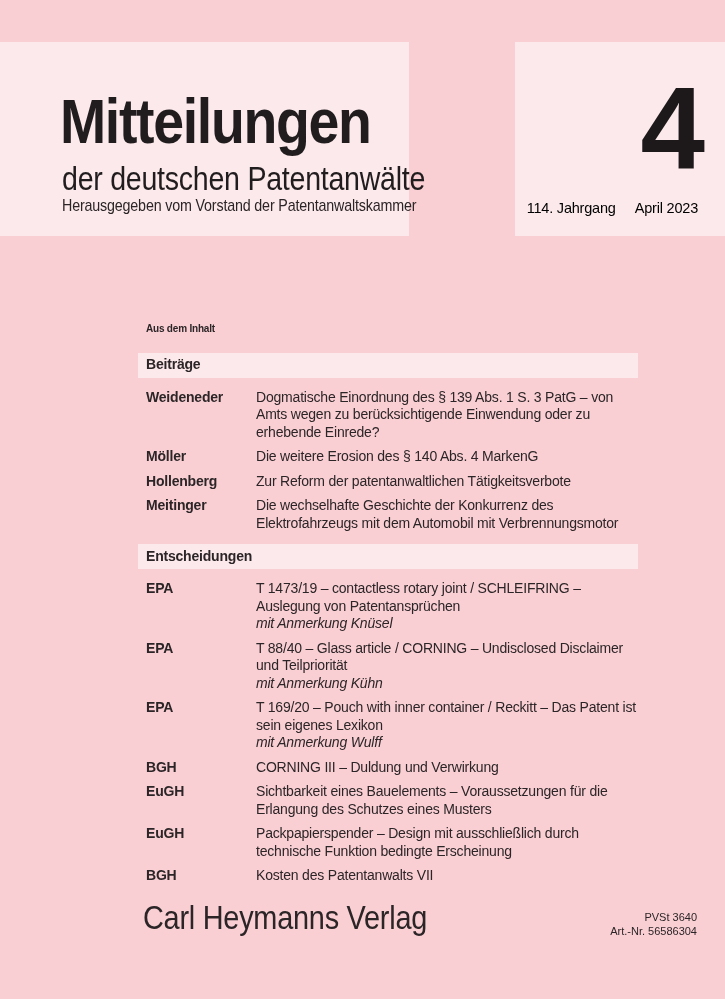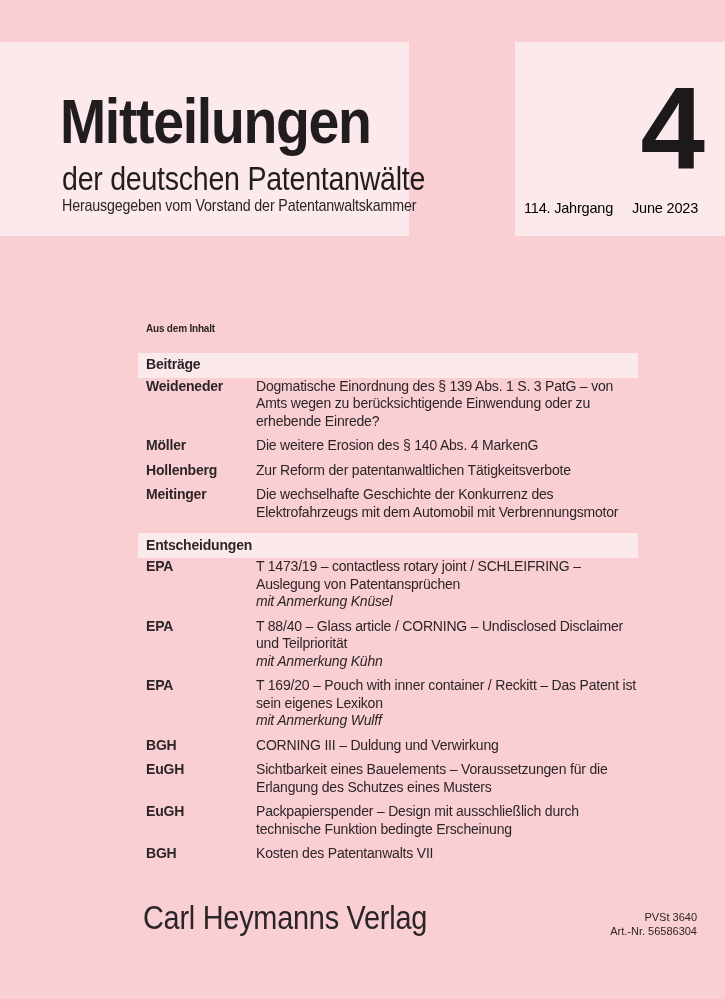--- a/index.html
+++ b/index.html
@@ -52,21 +52,21 @@
   .contents{
     position:absolute; left:138px; top:296px; width:500px;
     font-size:14px; line-height:17.5px; letter-spacing:-0.2px; color:#2c2527;
   }
   .contents-heading{
     font-size:10px; font-weight:bold; padding-left:8px; margin-bottom:15px;margin-top:24px;
   }
   .section + .section{ margin-top:12px; }
   .section-bar{
     height:25px; background:#fce9eb; display:flex; align-items:center;
-    padding-left:8px; font-size:14px; font-weight:bold; 
+    padding-left:8px; font-size:14px; font-weight:bold; margin-bottom:11px;
   }
   .entry{ display:flex; margin-bottom:7px; }
   .entry-label{
     flex:0 0 118px; padding-left:8px; font-weight:bold;
   }
   .entry-body{ flex:1; }
   .entry-note{ font-style:italic; }
 
   
   .footer-publisher{
@@ -88,21 +88,21 @@
   <div class="mast-left">
     <div class="journal-title">Mitteilungen</div>
     <div class="journal-subtitle">der deutschen Patentanwälte</div>
     <div class="publisher-line">Herausgegeben vom Vorstand der Patentanwaltskammer</div>
   </div>
 
   <div class="mast-right">
     <div class="issue-number">4</div>
     <div class="issue-meta">
       <span>114. Jahrgang</span>
-      <span>June 2023</span>
+      <span>April 2023</span>
     </div>
   </div>
 
   <div class="contents">
     <div class="contents-heading">Aus dem Inhalt</div>
 
     <div class="section">
       <div class="section-bar">Beiträge</div>
 
       <div class="entry">

